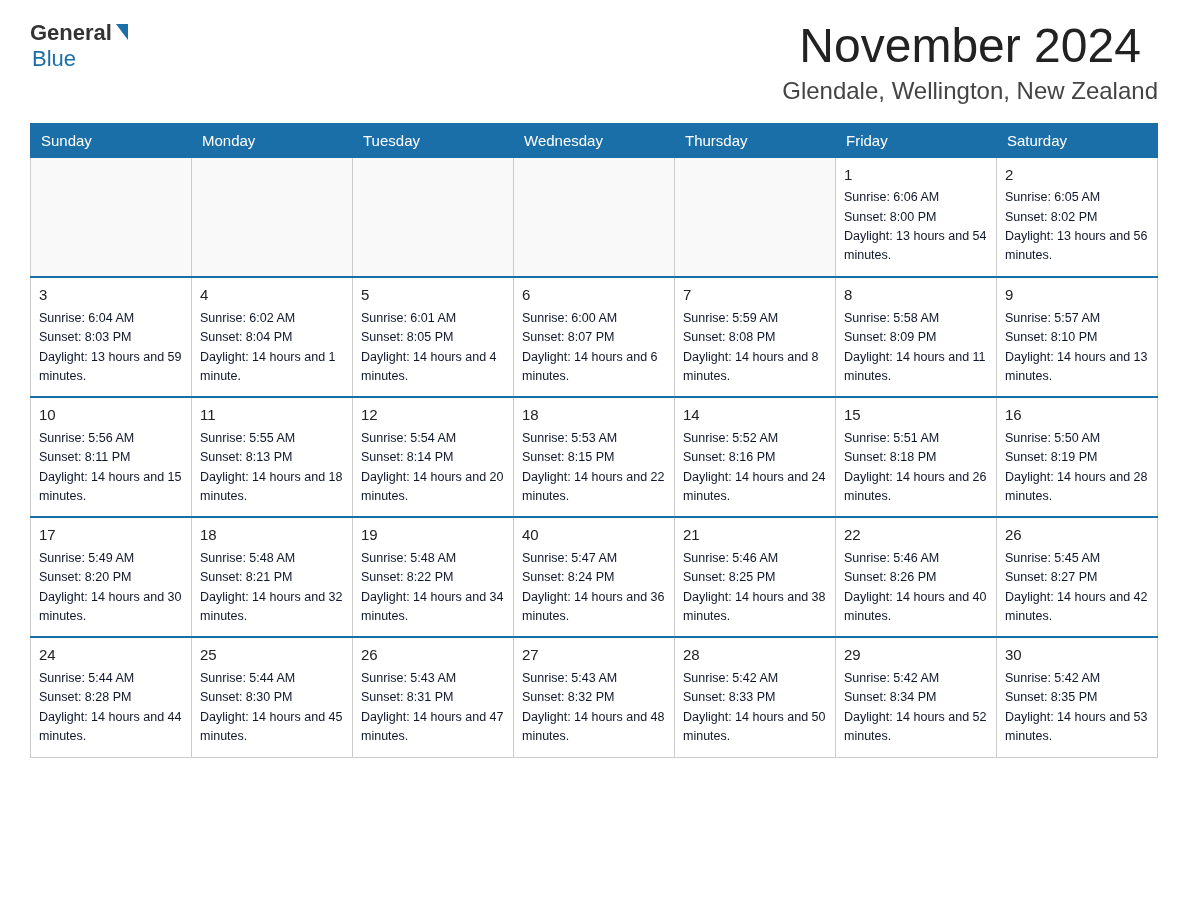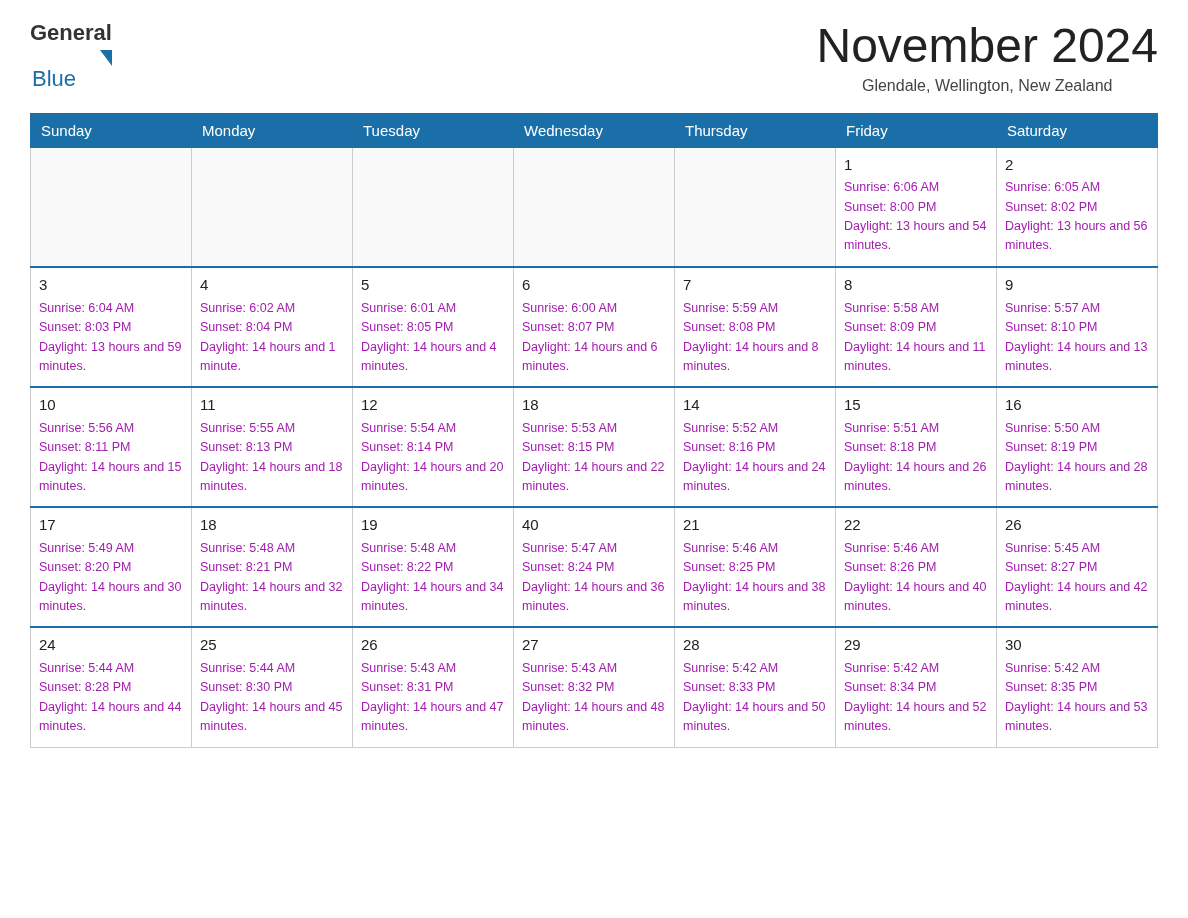--- a/index.html
+++ b/index.html
@@ -15,22 +15,21 @@
       align-items: flex-start;
       margin-bottom: 18px;
     }
     .logo {
       display: flex;
       flex-direction: column;
       align-items: flex-start;
     }
     .logo-top {
       display: flex;
-      align-items: flex-end;
-      flex-direction: column;
+      align-items: flex-start;
     }
     .logo-general {
       font-size: 22px;
       font-weight: bold;
       color: #333;
     }
     .logo-arrow {
       width: 0;
       height: 0;
       border-left: 12px solid transparent;
@@ -48,21 +47,21 @@
     .title-block {
       text-align: center;
     }
     .month-title {
       font-size: 48px;
       font-weight: normal;
       color: #222;
       line-height: 1.1;
     }
     .location-subtitle {
-      font-size: 16px;
+      font-size: 24px;
       color: #444;
       margin-top: 4px;
     }
     .calendar {
       width: 100%;
       border-collapse: collapse;
     }
     .calendar th {
       background: #1a6fa8;
       color: #fff;
@@ -86,21 +85,21 @@
     }
     .day-number {
       font-size: 15px;
       font-weight: normal;
       color: #222;
       display: block;
       margin-bottom: 2px;
     }
     .day-info {
       font-size: 12.5px;
-      color: #a21caf;
+      color: #0f172a;
       line-height: 1.55;
     }
     .empty-cell {
       background: #f9f9f9;
     }
     .row-separator td {
       border-top: 2px solid #1a6fa8;
     }
   </style>
 </head>

